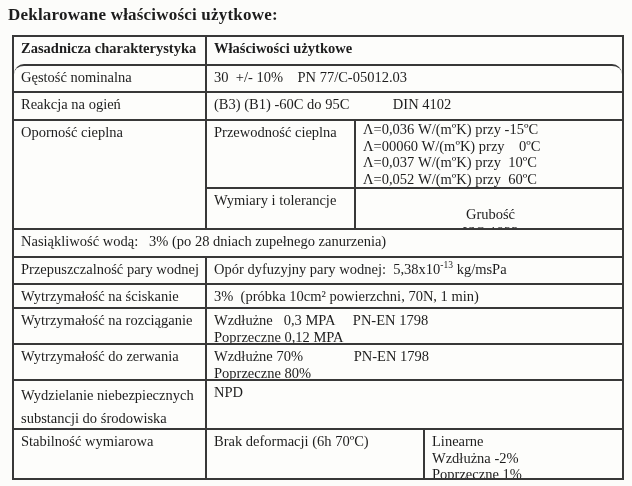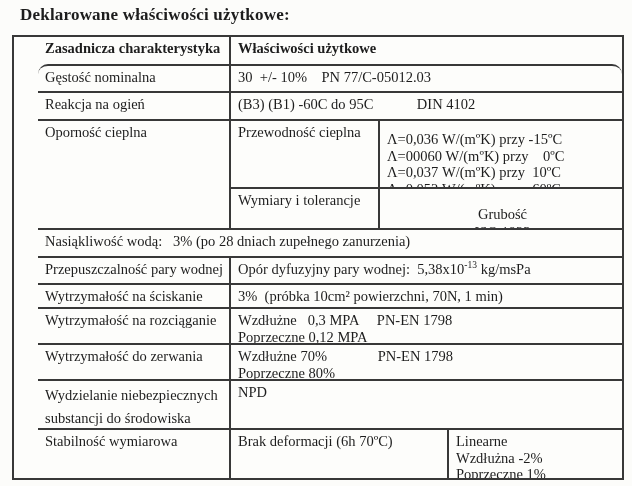--- a/index.html
+++ b/index.html
@@ -5,32 +5,32 @@
   html,body{margin:0;padding:0;}
   body{
     width:632px;height:486px;
     background:#fcfcfa;
     font-family:"Liberation Serif","DejaVu Serif",serif;
     color:#1d1d1d;
     overflow:hidden;
   }
   .page{position:relative;width:632px;height:486px;}
   .title{
-    position:absolute;left:20px;top:5px;
+    position:absolute;left:8px;top:5px;
     font-size:17px;font-weight:bold;letter-spacing:.2px;
   }
   .tbl{
     position:absolute;left:12px;top:35px;
     width:612px;height:445px;
     border:2px solid #383838;
     box-sizing:border-box;
     display:flex;flex-direction:column;
     background:#fdfdfb;
   }
-  .row{display:flex;box-sizing:border-box;flex:none;margin-left:24px;}
+  .row{display:flex;box-sizing:border-box;flex:none;}
   .row + .row{border-top:2px solid #383838;}
   .r-header{height:27px;}
   .r-gestosc{height:27px;border-radius:10px;}
   .r-reakcja{height:28px;}
   .r-opornosc{height:109px;}
   .r-woda{height:28px;}
   .r-para{height:27px;}
   .r-sciskanie{height:24px;}
   .r-rozciaganie{height:36px;}
   .r-zerwanie{height:36px;justify-content:center;}
@@ -47,21 +47,21 @@
   .bold{font-weight:bold;}
   .pre{white-space:pre;}
   .nopad{padding:0;}
   .col{display:flex;flex-direction:column;}
   .subrow{display:flex;box-sizing:border-box;flex:none;}
   .sub1{height:66px;}
   .sub2{height:43px;border-top:2px solid #383838;}
   .s1{width:149px;border-right:2px solid #383838;flex:none;}
   .s2{flex:1;}
   .lambda .line{white-space:pre;font-size:14.5px;line-height:16.5px;}
-  .lambda{padding-top:10px;}
+  .lambda{padding-top:0;}
   .center2{text-align:center;line-height:18px;padding-top:16px;}
   .mid{width:218px;border-right:2px solid #383838;flex:none;}
   .right3{flex:1;}
   .right3 .line{line-height:16.5px;}
   .wyd-label .line{line-height:23px;}
   sup.small{font-size:9.5px;vertical-align:super;line-height:0;}
 </style>
 </head>
 <body>
 

